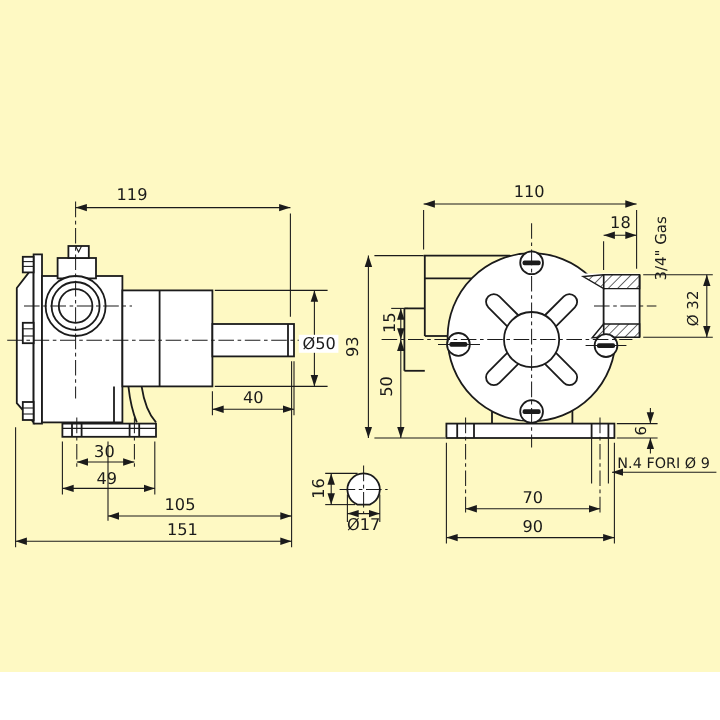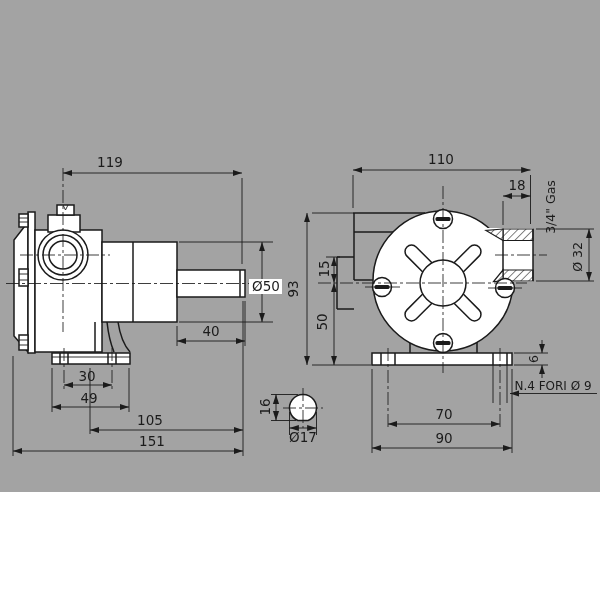--- a/index.html
+++ b/index.html
@@ -1,16 +1,16 @@
 <!DOCTYPE html>
 <html><head>
 <meta charset="utf-8">
 <style>
   html,body{margin:0;padding:0;background:#ffffff;}
-  .page{width:600px;height:492px;background:#a3a3a3;overflow:hidden;}
+  .page{width:600px;height:560px;background:#fef9c3;overflow:hidden;}
   svg{display:block;}
   
   .ol{fill:#ffffff;stroke:#1b1b1b;stroke-width:1.5;stroke-linejoin:miter;}
   .ln{fill:none;stroke:#1b1b1b;stroke-width:1.5;stroke-linecap:butt;}
   .thin{fill:none;stroke:#1b1b1b;stroke-width:0.9;}
   .cl{fill:none;stroke:#1b1b1b;stroke-width:0.85;stroke-dasharray:13 3 3 3;}
   .hatchfill{fill:url(#hatch);stroke:#1b1b1b;stroke-width:1.2;}
   .slot{fill:#1b1b1b;stroke:none;}
   .wbg{fill:#ffffff;stroke:none;}
   text{font-family:"DejaVu Sans","Liberation Sans",sans-serif;fill:#1b1b1b;}

